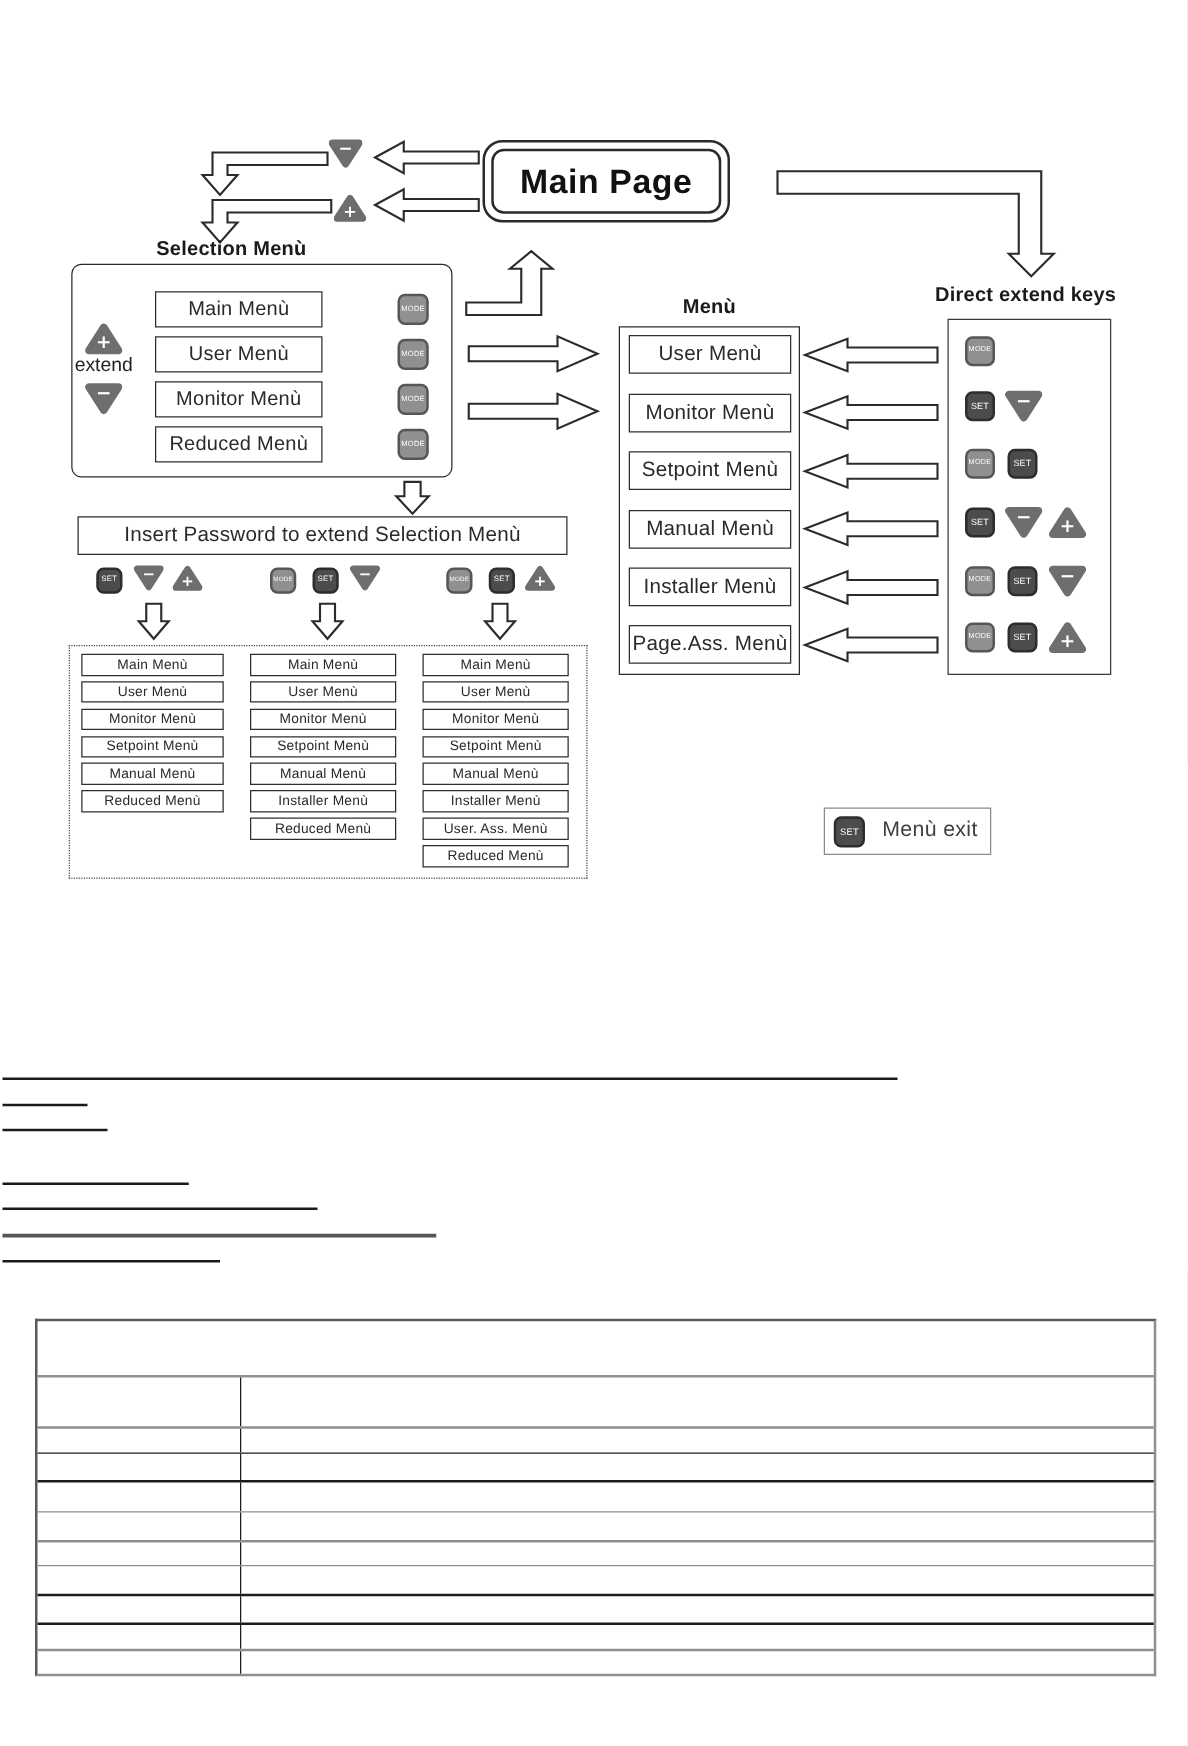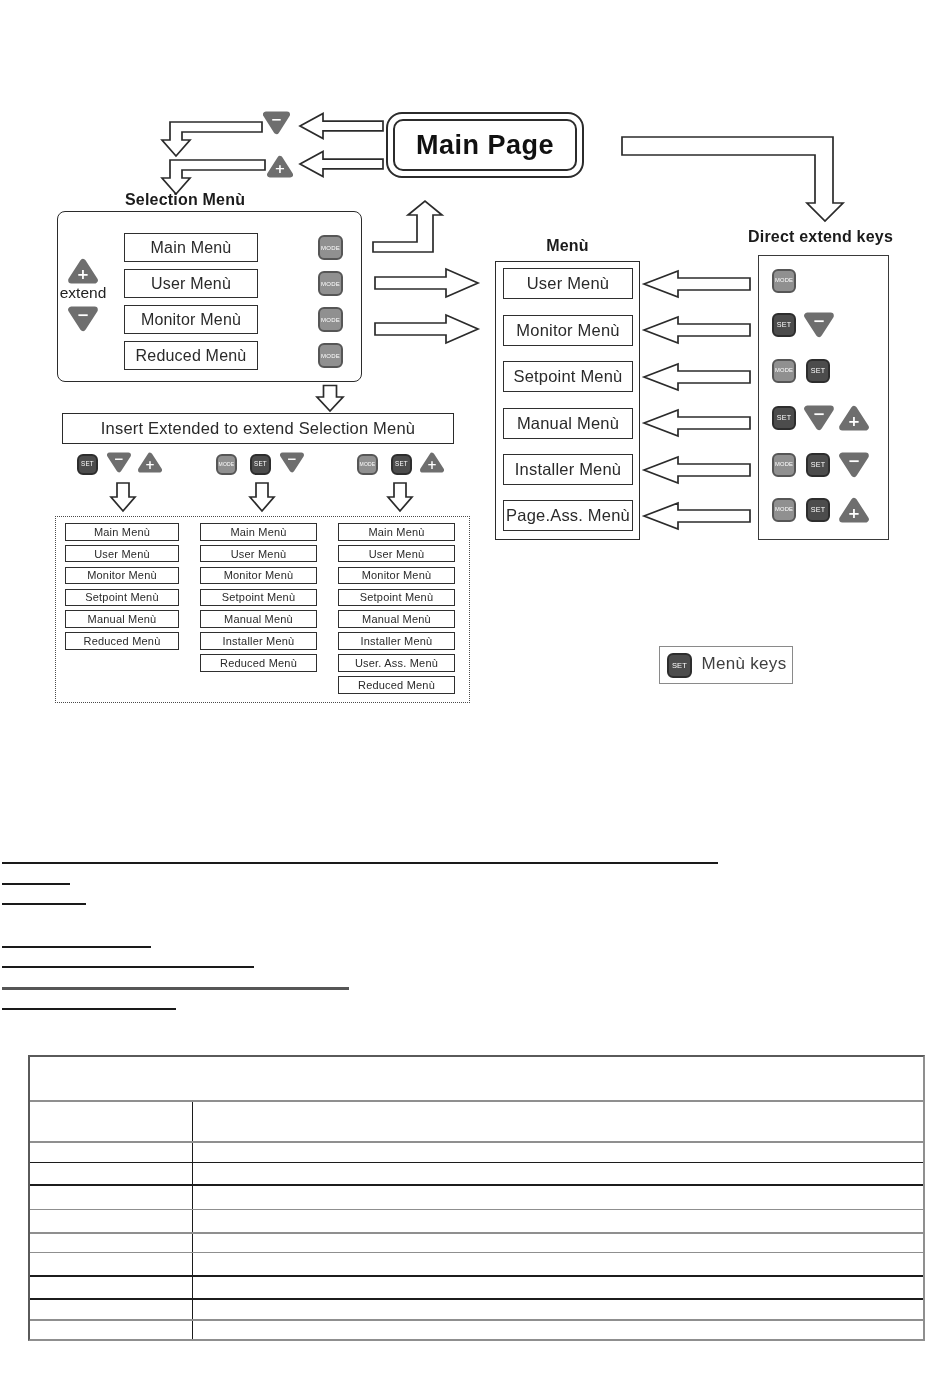--- a/index.html
+++ b/index.html
@@ -73,32 +73,32 @@
   <div id="diagram">
 
     <div class="main-page-outer">
       <div class="main-page-inner">Main Page</div>
     </div>
 
     <div class="abs title" style="left:125px;top:191px;">Selection Menù</div>
     <div class="abs box-outline" style="left:57px;top:211px;width:305px;height:171px;border-radius:8px;"></div>
     <div class="abs" style="left:58px;top:284px;width:50px;text-align:center;font-size:15.5px;color:#222;">extend</div>
 
-    <div class="abs box-outline" style="left:62px;top:413px;width:392px;height:31px;display:flex;align-items:center;justify-content:center;font-size:16.5px;color:#2a2a2a;letter-spacing:.2px;">Insert Extended to extend Selection Menù</div>
+    <div class="abs box-outline" style="left:62px;top:413px;width:392px;height:31px;display:flex;align-items:center;justify-content:center;font-size:16.5px;color:#2a2a2a;letter-spacing:.2px;">Insert Password to extend Selection Menù</div>
 
     <div class="dotted-box" style="left:55px;top:516px;width:415px;height:187px;"></div>
 
     <div class="abs title" style="left:495px;top:237px;width:145px;text-align:center;">Menù</div>
     <div class="abs box-outline" style="left:495px;top:261px;width:145px;height:279px;"></div>
 
     <div class="abs title" style="left:728px;top:228px;width:185px;text-align:center;">Direct extend keys</div>
     <div class="abs box-outline" style="left:758px;top:255px;width:131px;height:285px;border-color:#3a3a3a;"></div>
 
     <div class="abs" style="left:659px;top:646px;width:134px;height:38px;border:1.6px solid #8a8a8a;background:#fff;"></div>
-    <div class="abs" style="left:700px;top:654px;width:88px;text-align:center;font-size:17px;color:#3f3f3f;letter-spacing:.3px;">Menù keys</div>
+    <div class="abs" style="left:700px;top:654px;width:88px;text-align:center;font-size:17px;color:#3f3f3f;letter-spacing:.3px;">Menù exit</div>
   <div class="tri" style="left: 263px; top: 111px; width: 27px; height: 24px;"><svg width="27" height="24" viewBox="0 0 30 26.4">
           <polygon points="3.2,3.8 26.8,3.8 15,22.2" fill="#6e6e6e" stroke="#6e6e6e" stroke-width="6.5" stroke-linejoin="round"></polygon>
           <text x="15" y="13.8" text-anchor="middle" font-size="15" font-weight="bold" fill="#ffffff" font-family="DejaVu Sans, sans-serif">−</text>
         </svg></div>
       <div class="tri" style="left: 267px; top: 155px; width: 26px; height: 23px;"><svg width="26" height="23" viewBox="0 0 30 26.4">
           <polygon points="15,4.2 26.8,22.6 3.2,22.6" fill="#6e6e6e" stroke="#6e6e6e" stroke-width="6.5" stroke-linejoin="round"></polygon>
           <text x="15" y="21" text-anchor="middle" font-size="15" font-weight="bold" fill="#ffffff" font-family="DejaVu Sans, sans-serif">+</text>
         </svg></div>
       <div class="tri" style="left: 68px; top: 258px; width: 30px; height: 26px;"><svg width="30" height="26" viewBox="0 0 30 26.4">
           <polygon points="15,4.2 26.8,22.6 3.2,22.6" fill="#6e6e6e" stroke="#6e6e6e" stroke-width="6.5" stroke-linejoin="round"></polygon>

